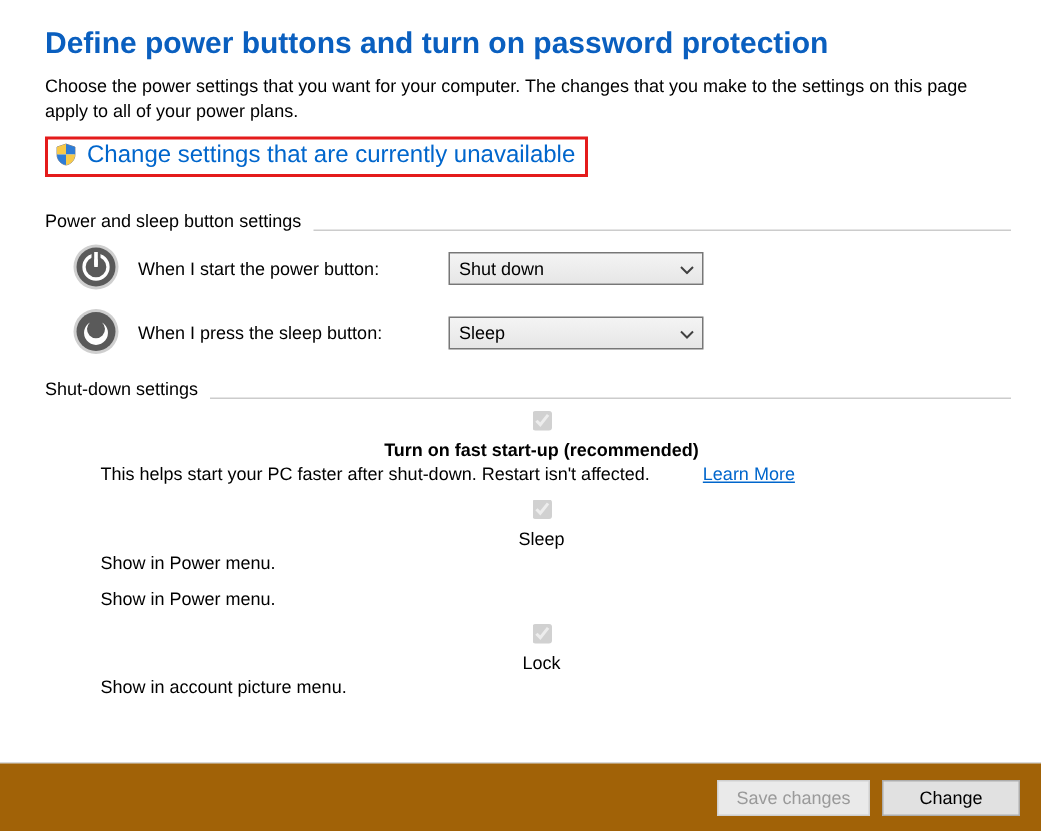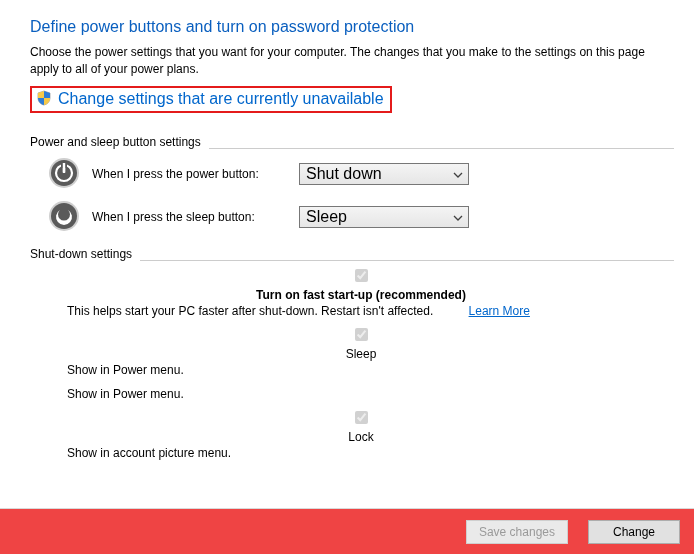--- a/index.html
+++ b/index.html
@@ -13,22 +13,22 @@
     color: #000;
     overflow: hidden;
   }
   .page {
     padding: 16px 20px 0 30px;
     box-sizing: border-box;
     height: 500px;
   }
   .title {
     color: #0a5fbf;
-    font-size: 16px;
-    font-weight: 400;
+    font-size: 20px;
+    font-weight: 700;
     margin: 2px 0 8px 0;
   }
   .subtitle {
     color: #000;
     font-size: 12px;
     line-height: 1.4;
     margin: 0 0 4px 0;
     max-width: 620px;
   }
   .uac-row {
@@ -76,21 +76,21 @@
     color: #000;
   }
   .combo {
     appearance: none;
     -webkit-appearance: none;
     width: 170px;
     height: 22px;
     border: 1px solid #777;
     background: linear-gradient(#f4f4f4, #e6e6e6);
     font-family: inherit;
-    font-size: 16px;
+    font-size: 12px;
     padding: 1px 20px 1px 6px;
     box-sizing: border-box;
     position: relative;
   }
   .combo-wrap {
     position: relative;
     display: inline-block;
   }
   .combo-arrow {
     position: absolute;
@@ -132,25 +132,25 @@
     cursor: pointer;
     margin-left: 32px;
   }
   .footer {
     position: absolute;
     left: 0;
     right: 0;
     bottom: 0;
     height: 46px;
     border-top: 1px solid #d9d9d9;
-    background: #ef4444;
+    background: #a16207;
     display: flex;
     align-items: center;
     justify-content: flex-end;
-    gap: 20px;
+    gap: 8px;
     padding-right: 14px;
     box-sizing: border-box;
   }
   .btn {
     min-width: 92px;
     height: 24px;
     border: 1px solid #adadad;
     background: #e1e1e1;
     font-family: inherit;
     font-size: 12px;
@@ -201,21 +201,21 @@
     <span>
       <svg class="power-icon" viewBox="0 0 32 32">
         <circle cx="16" cy="16" r="15" fill="#cfcfcf"></circle>
         <circle cx="16" cy="16" r="13" fill="#5a5a5a"></circle>
         <circle cx="16" cy="16" r="8" fill="none" stroke="#ffffff" stroke-width="2.2"></circle>
         <rect x="14.8" y="6" width="2.4" height="10" fill="#ffffff"></rect>
         <rect x="13" y="6" width="6" height="5" fill="#5a5a5a"></rect>
         <rect x="14.8" y="6" width="2.4" height="9" fill="#ffffff"></rect>
       </svg>
     </span>
-    <span class="row-label">When I press the power button:</span>
+    <span class="row-label">When I start the power button:</span>
     <span class="combo-wrap">
       <input type="text" readonly="" class="combo" value="Shut down" style="">
       <span class="combo-arrow">
         <svg width="10" height="6" viewBox="0 0 10 6">
               <path d="M1 1 L5 5 L9 1" fill="none" stroke="#404040" stroke-width="1.3"></path>
             </svg>
       </span>
     </span>
   </div>
 

